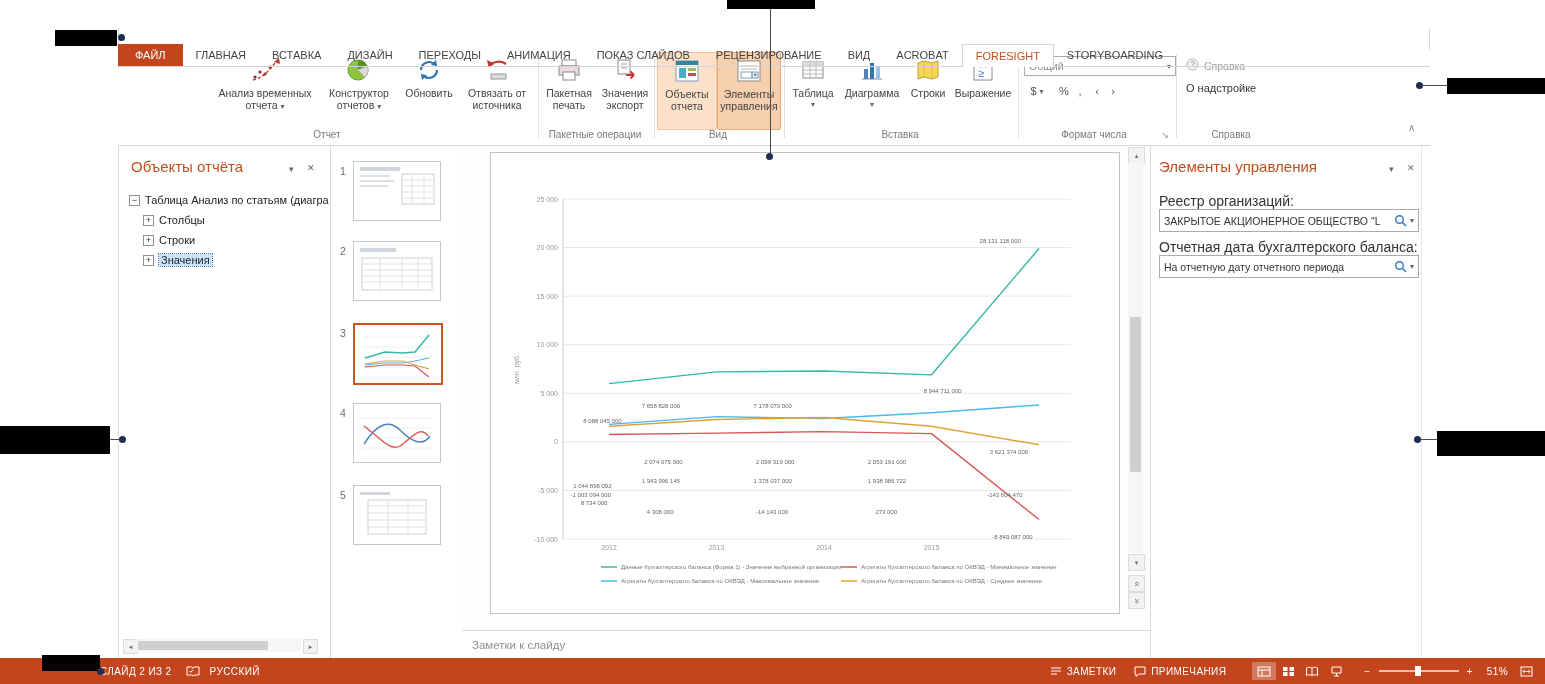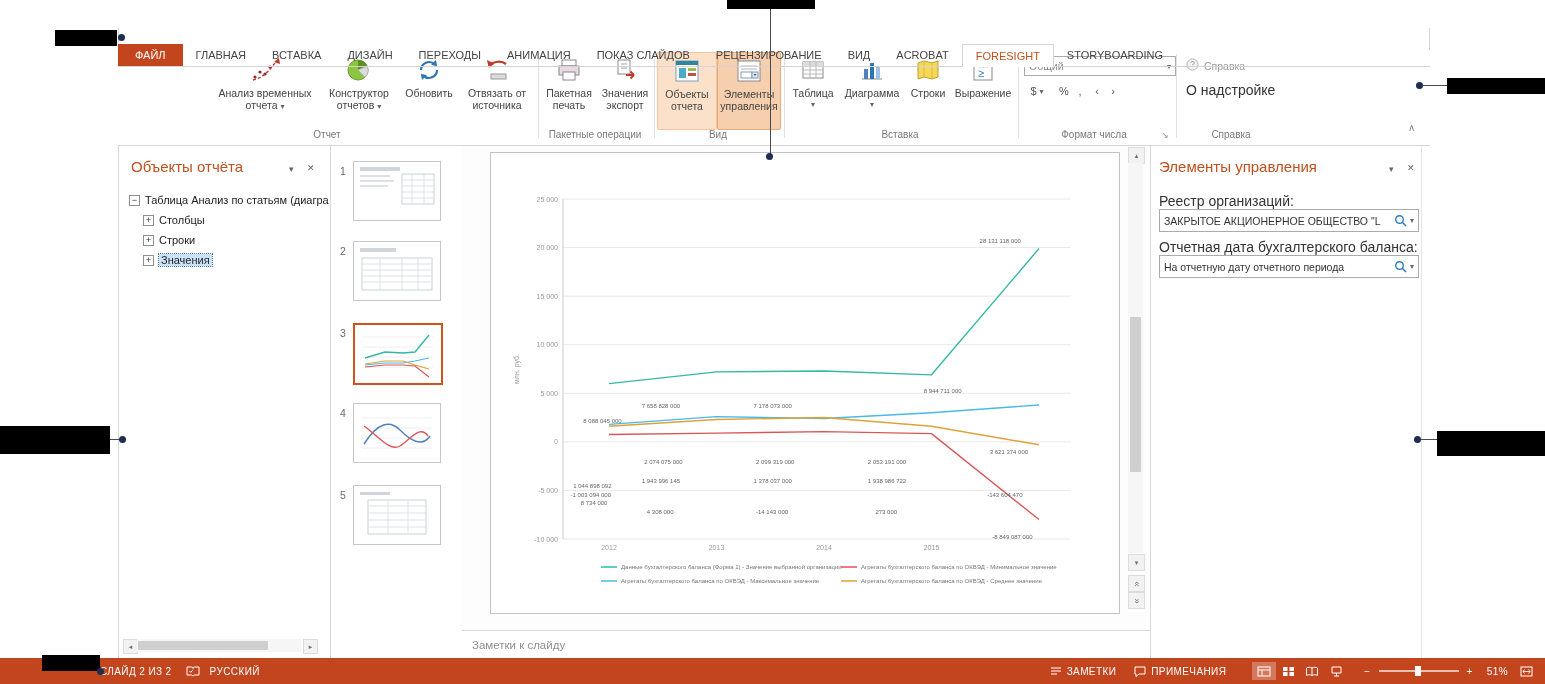--- a/index.html
+++ b/index.html
@@ -240,21 +240,21 @@
   <div class="grplabel" style="left:1040px;width:14px;color:#9a9a9a;font-size:9px">↘</div>
   <div class="gsep" style="left:1058px"></div>
 
   <div class="abs" style="left:1068px;top:8px;display:flex;align-items:center;gap:5px;font-size:10.5px;color:#9b9b9b">
     <span><svg width="13" height="13" viewBox="0 0 14 14">
           <circle cx="7" cy="7" r="6" fill="#f2f2f2" stroke="#b0b0b0"></circle>
           <text x="7" y="10" font-size="9" fill="#919191" text-anchor="middle">?</text>
         </svg></span>
     <span>Справка</span>
   </div>
-  <div class="abs" style="left:1068px;top:32px;font-size:14px;color:#333">О надстройке</div>
+  <div class="abs" style="left:1068px;top:32px;font-size:11px;color:#333">О надстройке</div>
   <div class="grplabel" style="left:1058px;width:110px">Справка</div>
 
   <div class="abs" style="left:1290px;top:72px;font-size:10px;color:#8a8a8a">∧</div>
 </div>
 
 <div class="vsep" style="left:118px;top:28px;height:630px"></div>
 <div class="vsep" style="left:1429px;top:28px;height:117px"></div>
 
 <div class="abs" style="left:119px;top:145px;width:211px;height:513px;background:#fff;border-right:1px solid #d9d9d9">
   <div class="abs panel-title" style="left:12px;top:13px">Объекты отчёта</div>

